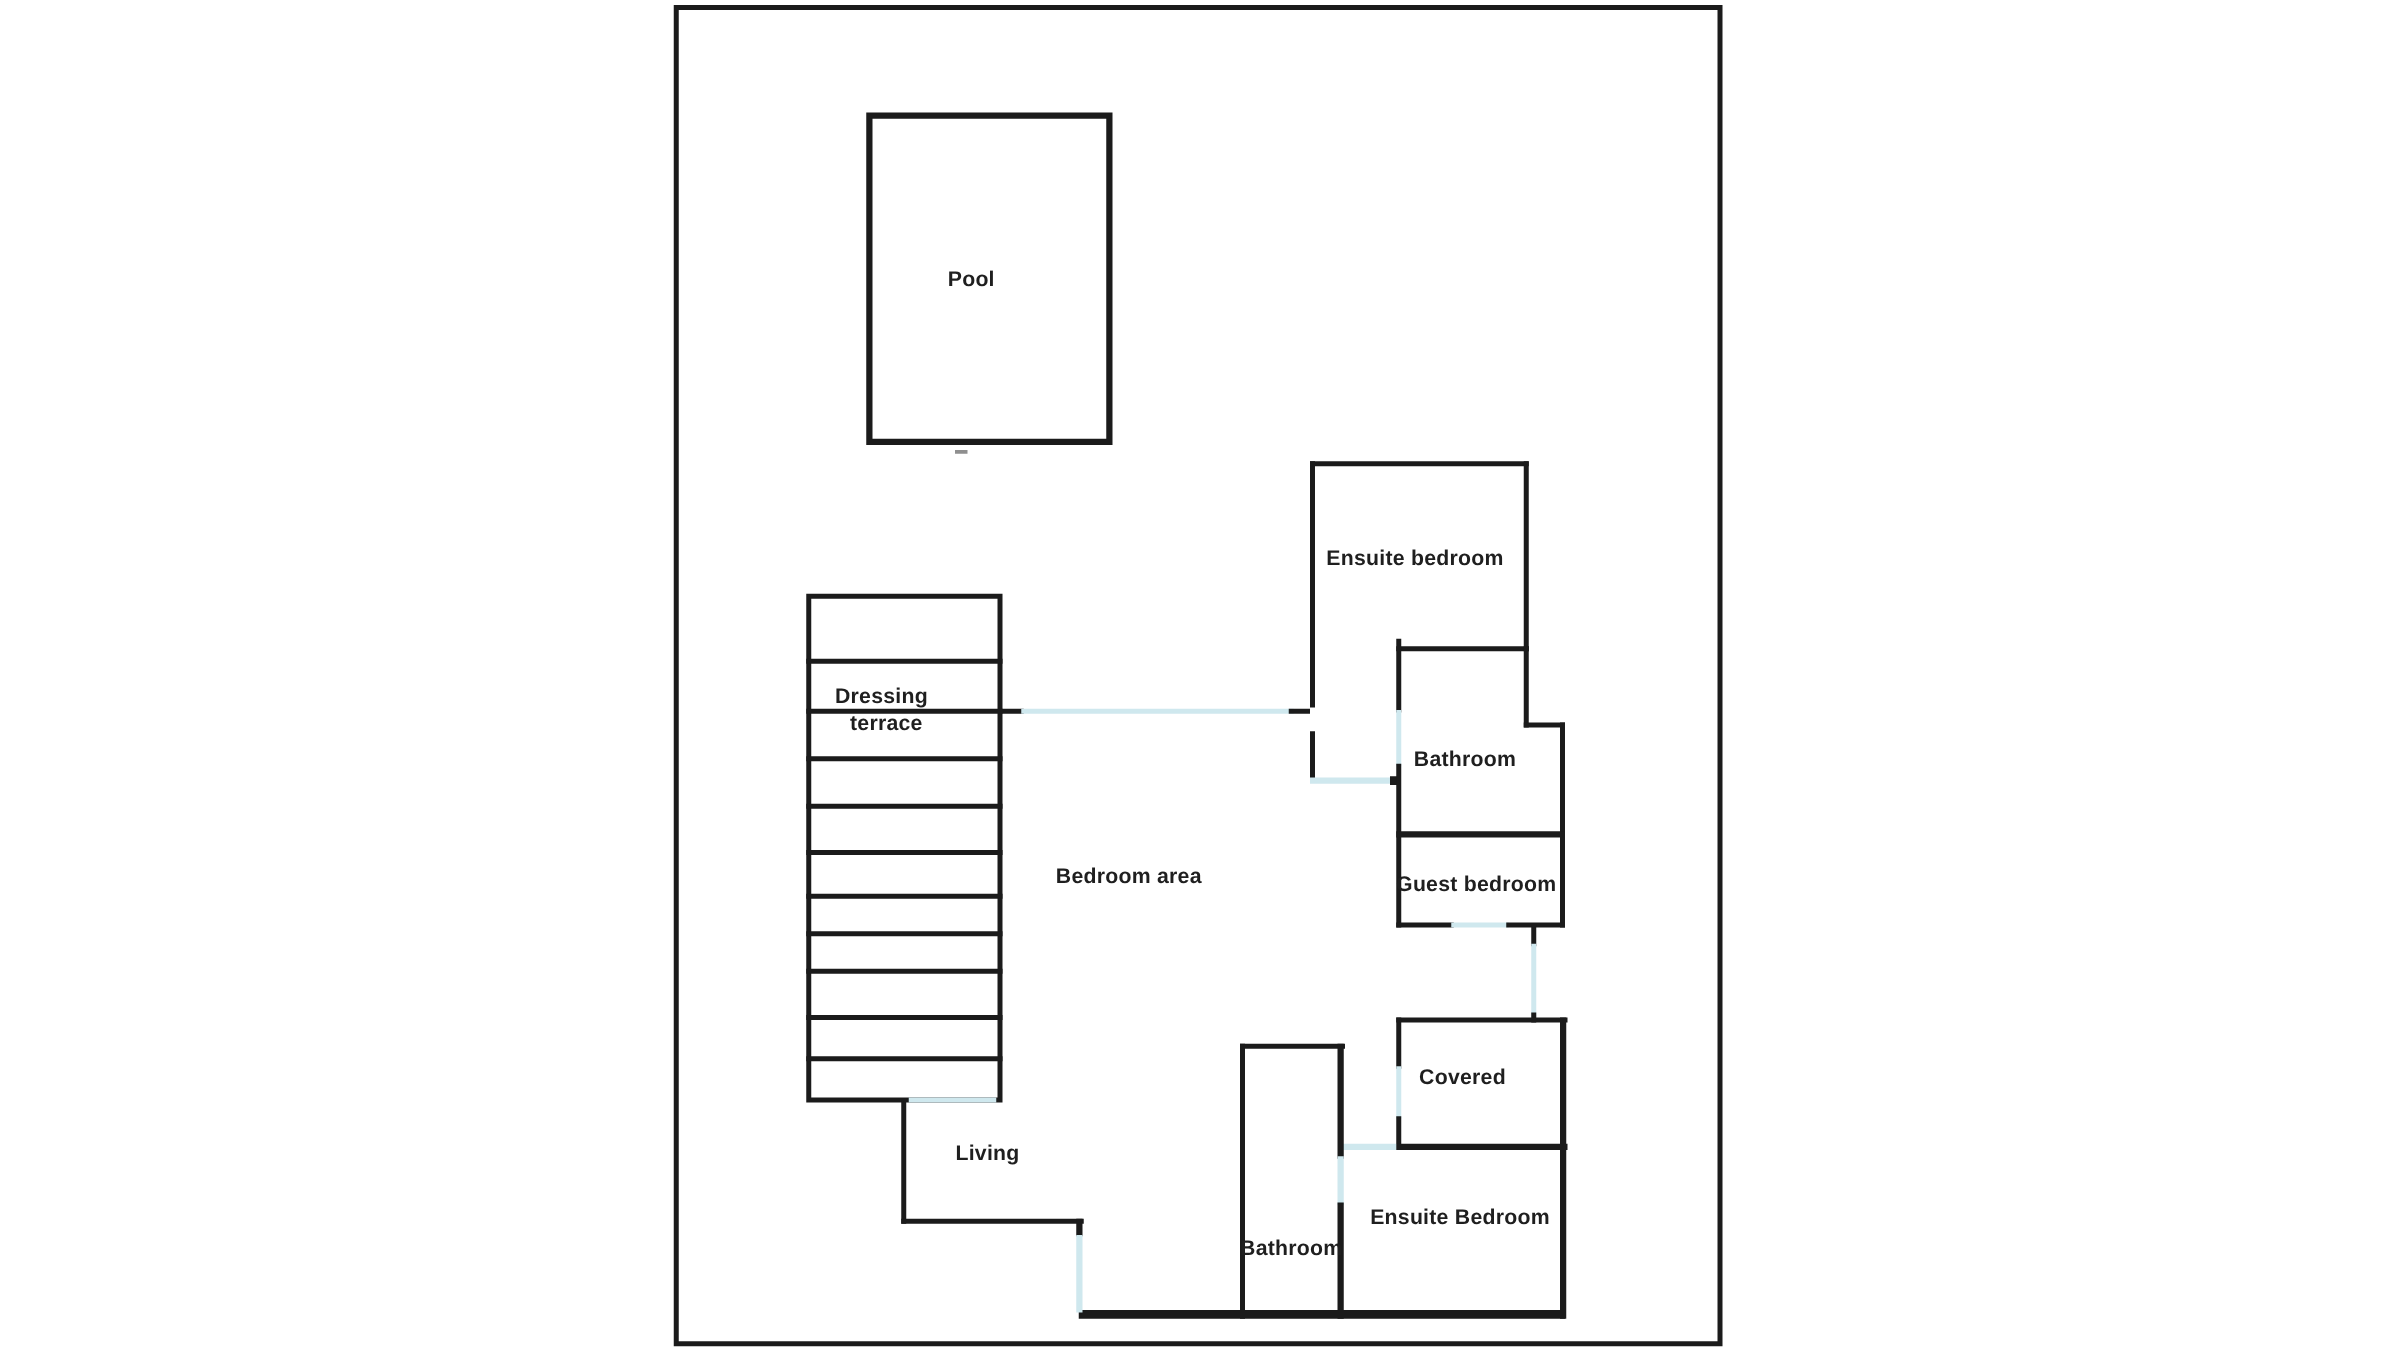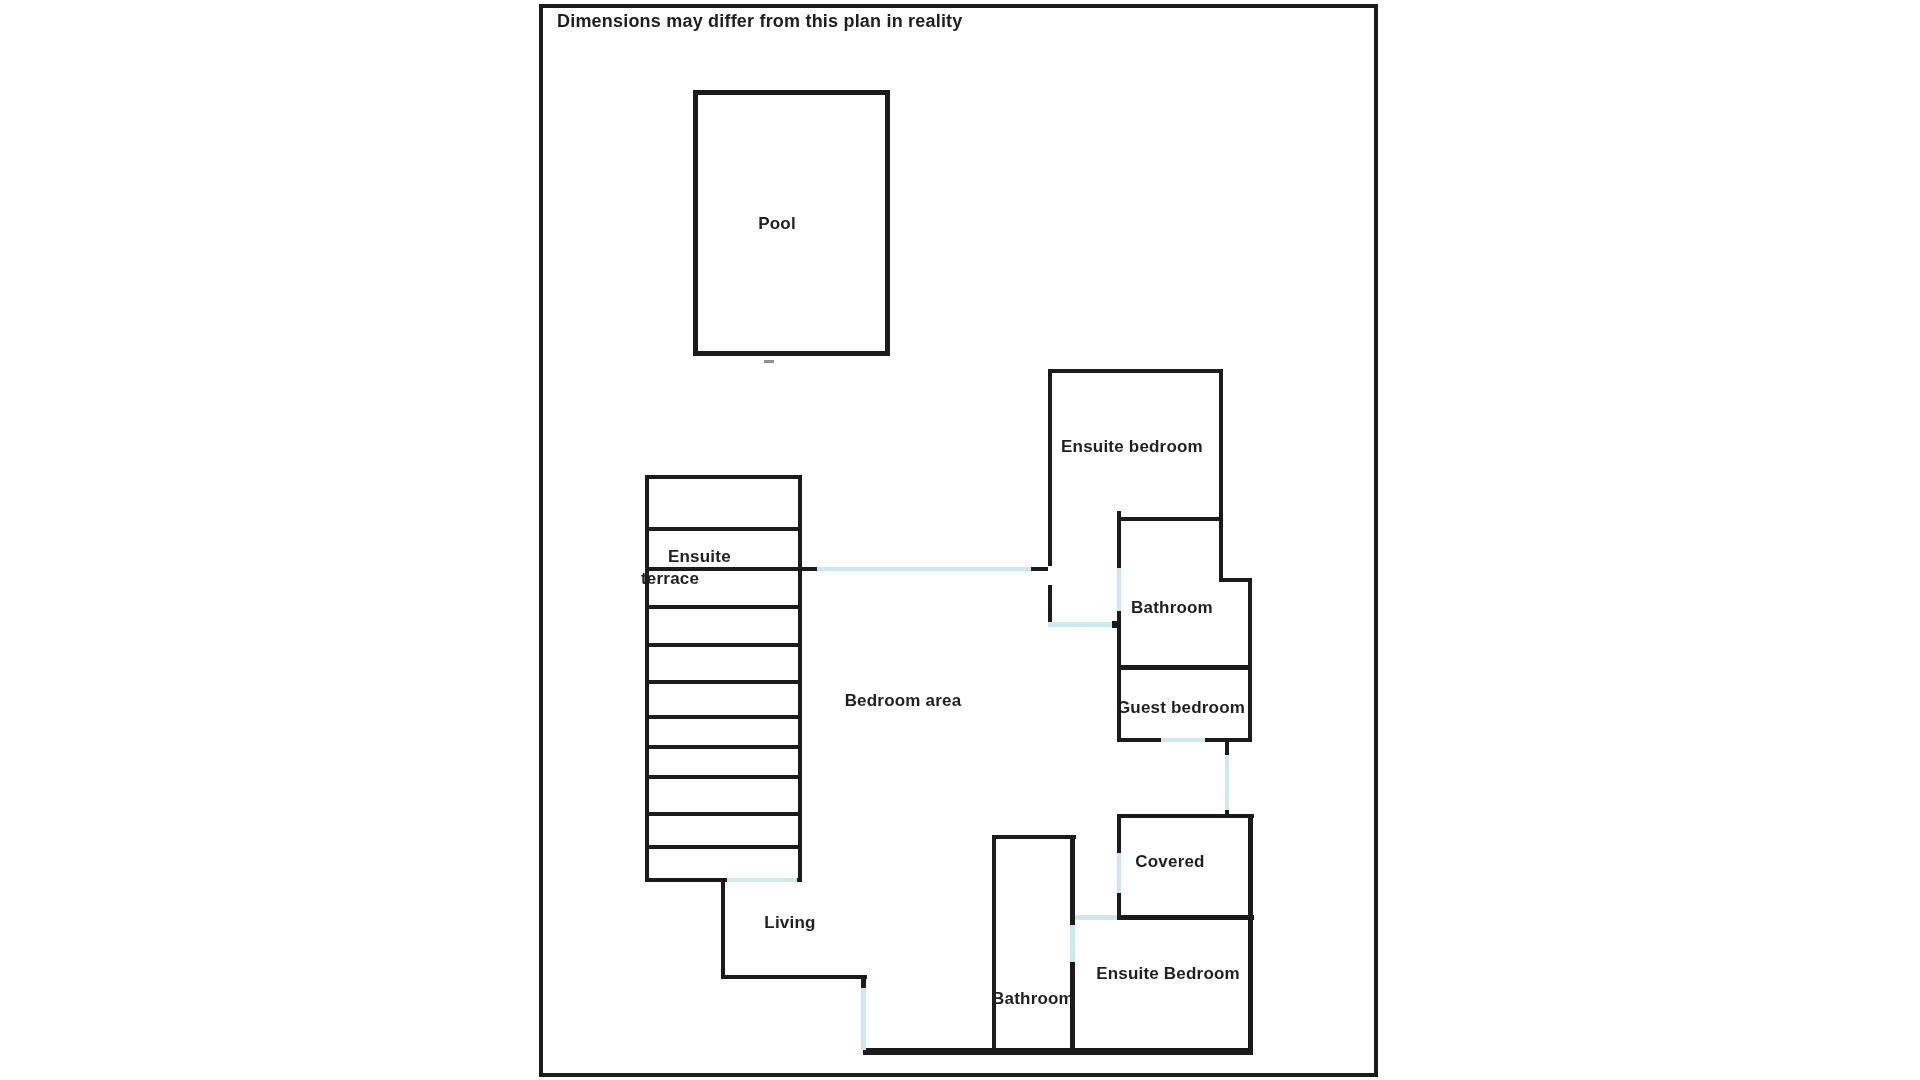--- a/index.html
+++ b/index.html
@@ -35,21 +35,20 @@
   .t-line{left:645px;width:157px;height:4px;}
   #pool-dash{position:absolute;left:764px;top:360px;width:10px;height:3px;background:#8f8f8f;}
 </style>
 </head>
 <body>
 
 <div id="canvas">
 
   <div id="sheet"></div>
 
-  <div id="plan-title">Dimensions may differ from this plan in reality</div>
 
   <div class="rect" id="pool"></div>
   <div id="pool-dash"></div>
 
   <div class="rect" id="terrace"></div>
   <div class="wall t-line" style="top:527px"></div>
   <div class="wall t-line" style="top:567px"></div>
   <div class="wall t-line" style="top:605px"></div>
   <div class="wall t-line" style="top:643px"></div>
   <div class="wall t-line" style="top:680px"></div>
@@ -105,22 +104,22 @@
   <div class="wall" style="left:1070px;top:962px;width:5px;height:93px"></div>
 
   <div class="wall" style="left:863px;top:1048px;width:389px;height:7px"></div>
 
   <div class="wall" style="left:721px;top:880px;width:4px;height:99px"></div>
   <div class="wall" style="left:721px;top:975px;width:146px;height:4px"></div>
   <div class="wall" style="left:861px;top:975px;width:5px;height:14px"></div>
   <div class="door" style="left:861px;top:988px;width:5px;height:62px"></div>
 
   <div class="label" style="left:777px;top:224px">Pool</div>
-  <div class="label left" style="left:668px;top:557px">Ensuite</div>
-  <div class="label left" style="left:641px;top:579px">terrace</div>
+  <div class="label left" style="left:668px;top:557px">Dressing</div>
+  <div class="label left" style="left:680px;top:579px">terrace</div>
   <div class="label" style="left:1132px;top:447px">Ensuite bedroom</div>
   <div class="label" style="left:1172px;top:608px">Bathroom</div>
   <div class="label" style="left:1181px;top:708px">Guest bedroom</div>
   <div class="label" style="left:903px;top:701px">Bedroom area</div>
   <div class="label" style="left:1170px;top:862px">Covered</div>
   <div class="label" style="left:790px;top:923px">Living</div>
   <div class="label" style="left:1033px;top:999px">Bathroom</div>
   <div class="label" style="left:1168px;top:974px">Ensuite Bedroom</div>
 
 </div>

